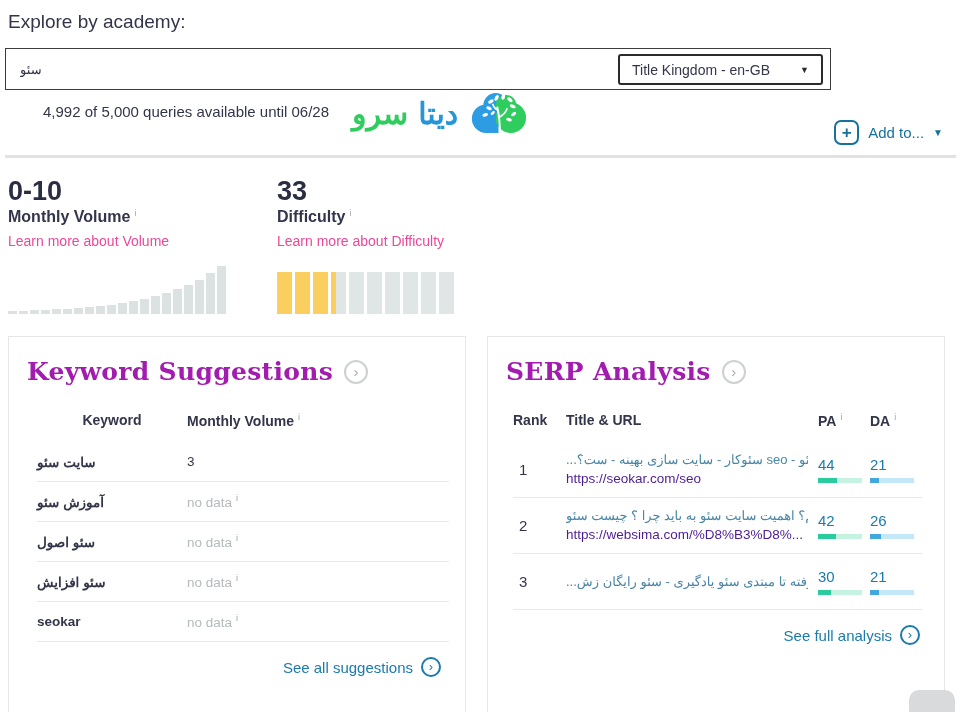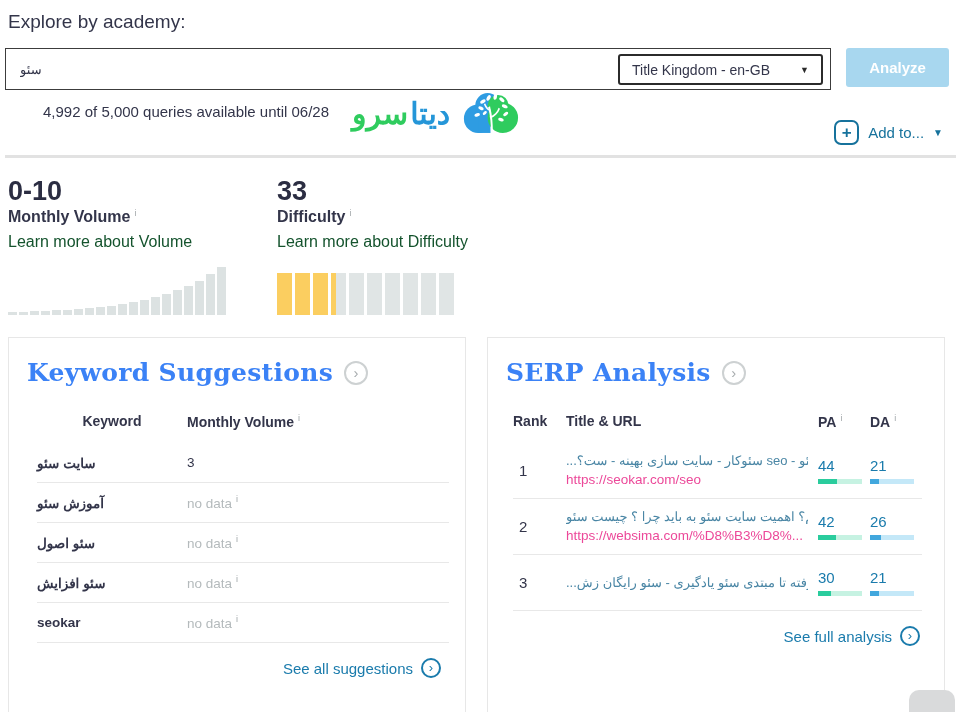--- a/index.html
+++ b/index.html
@@ -19,21 +19,21 @@
     align-items:center; justify-content:space-between; padding:0 12px; cursor:pointer; }
   .country-value { font-size:14px; color:#33354a; }
   .caret { font-size:9px; color:#2b2b2b; }
   .analyze-btn { margin-left:15px; width:103px; height:39px; background:#a8d7ef; border:none;
     border-radius:3px; color:#fff; font-weight:bold; font-size:15px; cursor:pointer;
     font-family:"Liberation Sans",sans-serif; }
   .status-row { position:relative; height:64px;padding-left:35px; }
   .queries-text { font-size:15px; margin:13px 0 0 8px; display:inline-block; }
 
   .logo { position:absolute; left:352px; top:0px; display:flex; align-items:center; gap:12px; }
-  .logo-text { font-size:30px; font-weight:bold; display:flex; gap:2px; direction:ltr; }
+  .logo-text { font-size:30px; font-weight:bold; display:flex; gap:10px; direction:ltr; }
   .logo-green { color:#2fcc5e; }
   .logo-blue  { color:#2596d8; }
   .logo-icon { width:57px; height:46px; }
 
   .add-to { position:absolute; right:26px; top:30px; display:flex; align-items:center;
     gap:9px; color:#16729c; cursor:pointer; }
   .plus-box { width:25px; height:25px; border:2px solid #16729c; border-radius:7px;
     display:flex; align-items:center; justify-content:center; font-size:17px; font-weight:bold;
     color:#16729c; line-height:1; }
   .add-to-label { font-size:15px; }
@@ -42,34 +42,34 @@
   .divider { height:3px; background:#e2e2e2; margin:1px 13px 0 5px; }
 
   
   .metrics { display:flex; padding:18px 0 0 8px; }
   .metric { flex:none; }
   .metric:nth-child(1){ width:269px; } .metric:nth-child(2){ width:236px; }
   .metric:nth-child(3){ width:255px; } .metric:nth-child(4){ width:195px; }
   .metric-value { font-size:27px; font-weight:bold; color:#2b2d42; line-height:1.15; }
   .metric-label { font-size:16px; font-weight:bold; margin-top:1px; }
   .sup-i { font-size:9px; color:#a2a7aa; vertical-align:super; margin-left:4px; font-weight:normal; }
-  .metric-link { display:inline-block; font-size:16px; color:#14532d; margin-top:7px;
+  .metric-link { display:inline-block; font-size:14px; color:#ec4899; margin-top:7px;
     cursor:pointer; text-decoration:none; }
   .metric-chart { margin-top:13px; height:51px; display:flex; align-items:flex-end; }
   .metric-chart.vol { gap:2px; }
   .metric-chart.seg { gap:3px; }
   .vbar { width:9px; }
   .sbar { width:15px; height:42px; }
 
   
   .panels { display:flex; gap:21px; margin:22px 0 0 8px; align-items:flex-start; }
   .panel { width:458px; height:380px; border:1px solid #e7e7e7; background:#fff; }
   .panel-title-row { display:flex; align-items:center; gap:11px; padding:20px 0 0 18px; }
   .panel-title { font-family:"DejaVu Serif", serif; font-size:25px; font-weight:bold;
-    color:#3b82f6; letter-spacing:0.3px; }
+    color:#a21caf; letter-spacing:0.3px; }
   .circle-chev { width:24px; height:24px; border:2px solid #cdd1d2; border-radius:50%;
     color:#a7acae; font-size:15px; display:flex; align-items:center; justify-content:center;
     line-height:1; cursor:pointer; padding-bottom:1px; }
 
   
   .kw-table { margin:26px 16px 0 28px; }
   .kw-head { display:flex; font-size:14px; font-weight:bold; padding-bottom:13px;text-align:center; }
   .kw-col1 { width:150px; }
   .kw-row { display:flex; align-items:center; height:40px; border-bottom:1px solid #e8e8e8;
     font-size:13.5px; }
@@ -87,21 +87,21 @@
   .serp-table { margin:26px 22px 0 25px; }
   .serp-head { display:flex; font-size:14px; font-weight:bold; padding-bottom:13px; }
   .sp-rank { width:53px; }
   .sp-title { flex:1; }
   .sp-pa, .sp-da { width:52px; }
   .serp-row { display:flex; align-items:center; border-bottom:1px solid #e8e8e8;
     padding:9px 0 10px 0; min-height:56px; }
   .serp-rank { width:53px; font-size:15px; padding-left:6px; }
   .serp-titleurl { flex:1; overflow:hidden; padding-right:10px; }
   .serp-title { font-size:13px; color:#4a86a5; white-space:nowrap; overflow:hidden; cursor:pointer; }
-  .serp-url { font-size:13.5px; color:#ec4899; white-space:nowrap; overflow:hidden;
+  .serp-url { font-size:13.5px; color:#4c1d95; white-space:nowrap; overflow:hidden;
     margin-top:4px; cursor:pointer; }
   .serp-metric { width:52px; }
   .serp-metric .val { font-size:15px; color:#1a7bac; }
   .pbar { width:44px; height:5px; margin-top:5px; position:relative; }
   .pfill { height:5px; position:absolute; left:0; top:0; }
 
   .floating-widget { position:absolute; right:14px; bottom:-18px; width:46px; height:40px;
     background:#d9dadb; border-radius:10px; }
 </style>
 </head>
@@ -110,21 +110,20 @@
 <div class="page-title">Explore by academy:</div>
 
 <div class="search-row">
   <div class="search-box">
     <input class="search-value" readonly="" value="سئو" style="">
     <div class="country-select">
       <span class="country-value">Title Kingdom - en-GB</span>
       <span class="caret">▼</span>
     </div>
   </div>
-  <button class="analyze-btn">Analyze</button>
 </div>
 
 <div class="status-row">
   <span class="queries-text">4,992 of 5,000 queries available until 06/28</span>
 
   <div class="logo">
     <div class="logo-text">
       <span class="logo-green">سرو</span>
       <span class="logo-blue">دیتا</span>
     </div>

